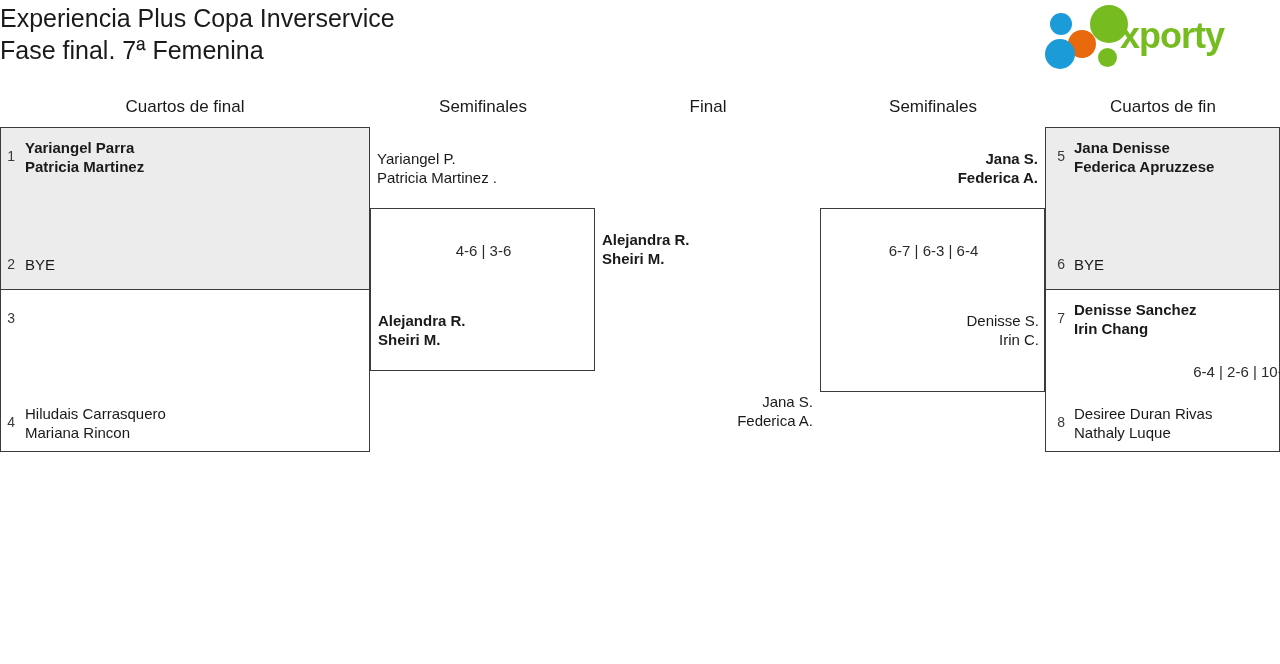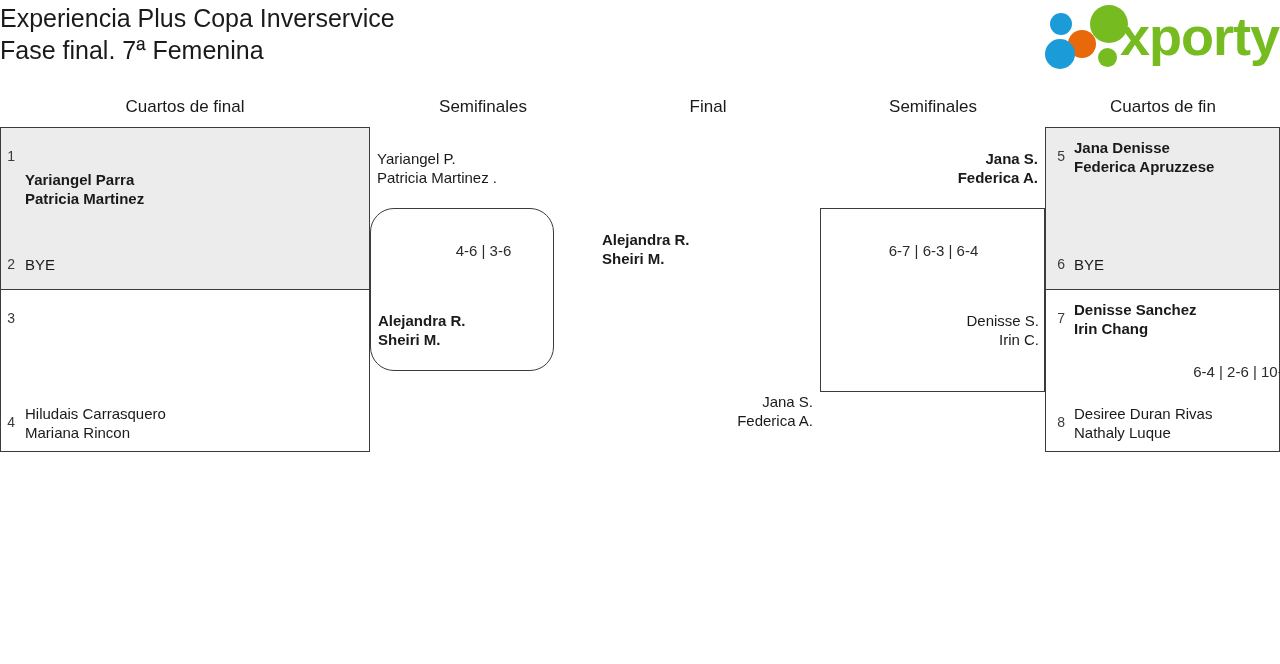--- a/index.html
+++ b/index.html
@@ -21,21 +21,21 @@
   .logo { position: absolute; right: 6px; top: 4px; width: 232px; height: 66px; }
   .logo-dots { position: absolute; left: 0; top: 0; width: 80px; height: 66px; }
   .dot { position: absolute; border-radius: 50%; }
   .dot-a { width: 22px; height: 22px; left: 8px;  top: 9px;  background: #1b9bd8; }
   .dot-b { width: 28px; height: 28px; left: 26px; top: 26px; background: #e8690b; }
   .dot-c { width: 38px; height: 38px; left: 48px; top: 1px;  background: #76bc21; }
   .dot-d { width: 30px; height: 30px; left: 3px;  top: 35px; background: #1b9bd8; }
   .dot-e { width: 19px; height: 19px; left: 56px; top: 44px; background: #76bc21; }
   .logo-text {
     position: absolute; left: 78px; top: 2px;
-    font-size: 54px; line-height: 60px; font-weight: 700;
+    font-size: 36px; line-height: 60px; font-weight: 700;
     color: #76bc21; letter-spacing: -1px;
   }
 
   
   .round-head {
     position: absolute; top: 96px; height: 22px;
     font-size: 17px; line-height: 22px; text-align: center;
     color: #1a1a1a; white-space: nowrap;
   }
 
@@ -86,38 +86,38 @@
   </div>
 
   <div class="round-head" style="left:60px;  width:250px;">Cuartos de final</div>
   <div class="round-head" style="left:383px; width:200px;">Semifinales</div>
   <div class="round-head" style="left:608px; width:200px;">Final</div>
   <div class="round-head" style="left:833px; width:200px;">Semifinales</div>
   <div class="round-head" style="left:1110px;width:250px; text-align:left;">Cuartos de fin</div>
 
   <div class="box shaded" style="left:0px; top:127px; width:370px; height:163px;">
     <span class="seed" style="left:-2px; top:20px;">1</span>
-    <span class="team win" style="left:24px; top:10px;margin-top:32px;">Yariangel Parra
+    <span class="team win" style="left:24px; top:10px;">Yariangel Parra
 Patricia Martinez</span>
     <span class="seed" style="left:-2px; top:128px;">2</span>
     <span class="team" style="left:24px; top:127px;">BYE</span>
     <span class="score" style="left:0px; top:74px; width:370px;"></span>
   </div>
 
   <div class="box" style="left:0px; top:289px; width:370px; height:163px;">
     <span class="seed" style="left:-2px; top:20px;">3</span>
     <span class="seed" style="left:-2px; top:124px;">4</span>
     <span class="team" style="left:24px; top:114px;">Hiludais Carrasquero
 Mariana Rincon</span>
   </div>
 
   <div class="team" style="left:377px; top:149px;">Yariangel P.
 Patricia Martinez .</div>
 
-  <div class="box" style="left:370px; top:208px; width:184px; height:163px;border-radius:24px;">
+  <div class="box" style="left:370px; top:208px; width:225px; height:163px;">
     <span class="score" style="left:0px; top:32px; width:225px;">4-6 | 3-6</span>
     <span class="team win" style="left:7px; top:102px;">Alejandra R.
 Sheiri M.</span>
   </div>
 
   <div class="team win" style="left:602px; top:230px;">Alejandra R.
 Sheiri M.</div>
   <div class="team right" style="left:595px; top:392px; width:218px;">Jana S.
 Federica A.</div>
 

